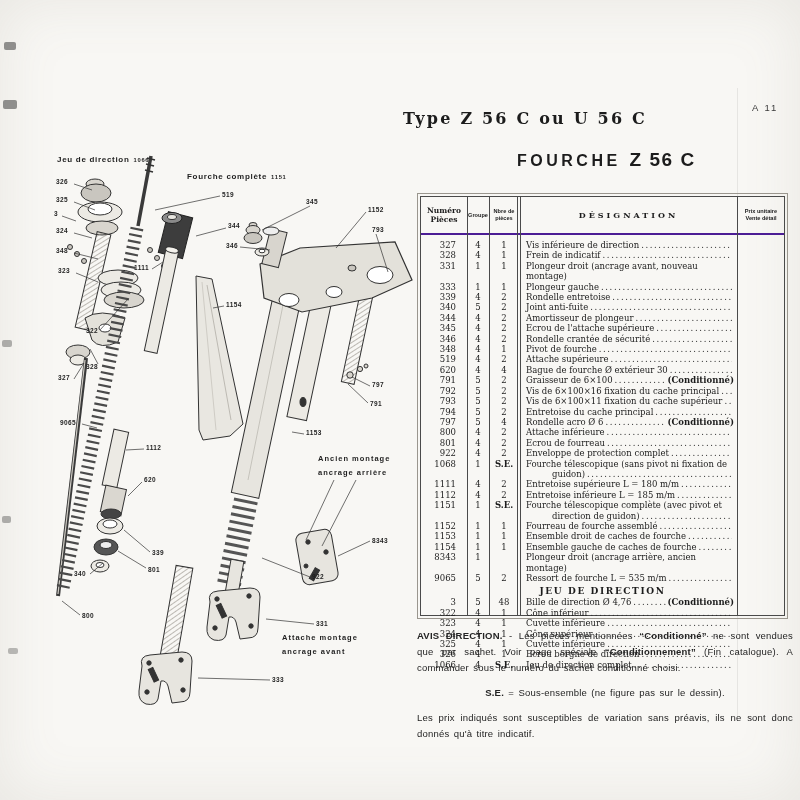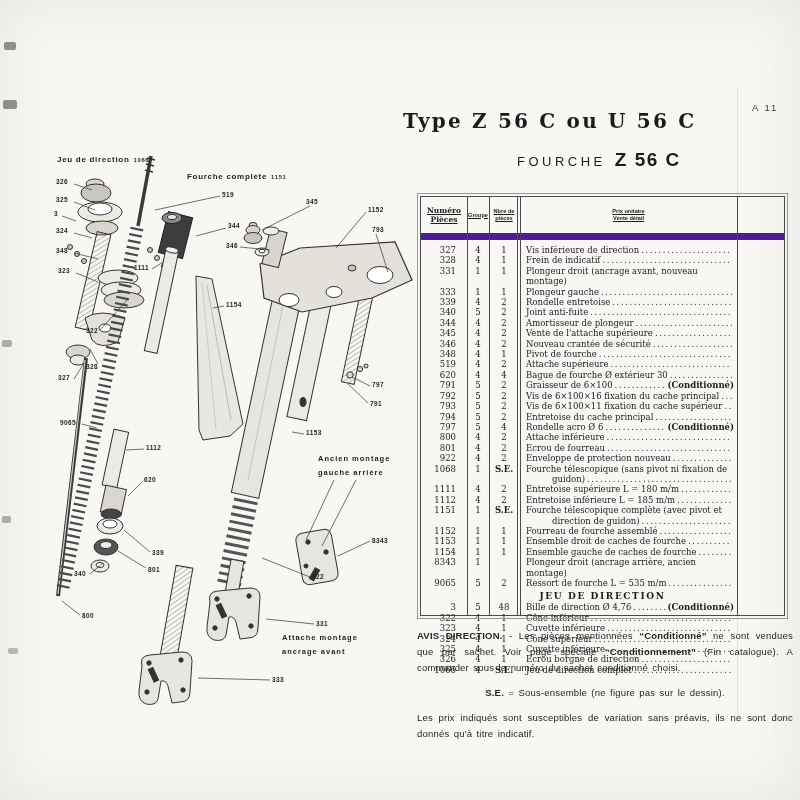--- a/index.html
+++ b/index.html
@@ -1,30 +1,30 @@
 <!DOCTYPE html>
 <html><head>
 <meta charset="utf-8">
 <style>
   html,body{margin:0;padding:0;background:#e9e9e9;}
   .page{position:relative;width:800px;height:800px;background:#f8f7f4;overflow:hidden;
         font-family:"DejaVu Serif",serif;color:#1c1c1c;
         box-shadow:inset 0 0 60px rgba(120,115,100,0.12);}
   
   .brand{position:absolute;left:167px;top:100px;font-size:29px;font-weight:bold;letter-spacing:7px;white-space:nowrap;}
-  .type{position:absolute;left:403px;top:109px;font-size:20px;font-weight:bold;letter-spacing:2.2px;white-space:nowrap;}
+  .type{position:absolute;left:403px;top:109px;font-size:16px;font-weight:bold;letter-spacing:2.2px;white-space:nowrap;}
   .code{position:absolute;left:752px;top:102px;font-family:"Liberation Sans",sans-serif;font-size:9.5px;letter-spacing:2px;color:#3a3a3a;}
   .fourche{position:absolute;left:517px;top:149px;font-family:"Liberation Sans",sans-serif;white-space:nowrap;}
-  .fourche .f1{font-size:13px;font-weight:normal;letter-spacing:3.5px;}
+  .fourche .f1{font-size:16px;font-weight:bold;letter-spacing:3.5px;}
   .fourche .f2{font-size:19px;font-weight:bold;letter-spacing:1.5px;margin-left:9px;}
   
   .tablewrap{position:absolute;left:420px;top:196px;width:363px;height:418px;
              border:1px solid #4a4a4a;outline:1px solid #9a968e;outline-offset:2px;font-size:8.5px;}
   .vline{position:absolute;top:0;bottom:0;width:1px;background:#4a4a4a;}
-  .thead{display:grid;grid-template-columns:46px 22px 30px 1fr 46px;height:36px;border-bottom:7px solid #4c1d95;text-decoration:underline;}
+  .thead{display:grid;grid-template-columns:46px 22px 30px 1fr 46px;height:36px;border-bottom:2px solid #4c1d95;}
   .th{display:flex;flex-direction:column;align-items:center;justify-content:center;line-height:8px;text-align:center;}
   .th.small{font-family:"Liberation Sans",sans-serif;font-size:5.6px;font-weight:bold;line-height:7px;color:#222;}
   .th.serif{font-size:7.5px;font-weight:bold;line-height:9px;}
   .th.desig{font-size:8px;font-weight:bold;letter-spacing:3px;}
   .tbody{padding-top:5px;}
   .row{display:grid;grid-template-columns:46px 22px 30px 1fr 46px;line-height:10.4px;}
   .c1{text-align:right;padding-right:11px;}
   .c2,.c3{text-align:center;}
   .c3.bold{font-weight:bold;}
   .c4{padding-left:7px;padding-right:4px;overflow:hidden;}
@@ -250,41 +250,44 @@
       <div class="dlab" style="left: 372px; top: 226px;">793</div>
       <div class="dlab" style="left: 372px; top: 381px;">797</div>
       <div class="dlab" style="left: 370px; top: 400px;">791</div>
       <div class="dlab" style="left: 306px; top: 429px;">1153</div>
       <div class="dlab" style="left: 372px; top: 537px;">8343</div>
       <div class="dlab" style="left: 312px; top: 573px;">922</div>
       <div class="dlab" style="left: 316px; top: 620px;">331</div>
       <div class="dlab" style="left: 272px; top: 676px;">333</div>
       <div class="dlab note" style="left: 318px; top: 455px;">
         <div>Ancien montage</div>
-        <div>gauche arrière</div>
+        <div>ancrage arrière</div>
       </div>
       <div class="dlab note" style="left: 282px; top: 634px;">
         <div>Attache montage</div>
         <div>ancrage  avant</div>
       </div>
     </div>
 
   <div class="tablewrap">
     <div class="thead">
       <div class="th serif">
         <div>Numéro</div>
           <div>Pièces</div>
       </div>
       <div class="th small">
         <div>Groupe</div>
       </div>
       <div class="th small">
         <div>Nbre de</div>
           <div>pièces</div>
       </div>
+      <div class="th desig">
+        <div>DÉSIGNATION</div>
+      </div>
       <div class="th small">
         <div>Prix unitaire</div>
           <div>Vente détail</div>
       </div>
     </div>
     <div class="tbody">
         <div class="row">
           <span class="c1">327</span>
           <span class="c2">4</span>
           <span class="c3">1</span>
@@ -367,33 +370,33 @@
             </span>
           </span>
           <span class="c5"></span>
         </div>
         <div class="row">
           <span class="c1">345</span>
           <span class="c2">4</span>
           <span class="c3">2</span>
           <span class="c4">
             <span class="dline">
-              <span class="txt">Vente de l'attache supérieure</span>
+              <span class="txt">Ecrou de l'attache supérieure</span>
               <span class="dots">................................................................................................................................................................</span>
             </span>
           </span>
           <span class="c5"></span>
         </div>
         <div class="row">
           <span class="c1">346</span>
           <span class="c2">4</span>
           <span class="c3">2</span>
           <span class="c4">
             <span class="dline">
-              <span class="txt">Nouveau crantée de sécurité</span>
+              <span class="txt">Rondelle crantée de sécurité</span>
               <span class="dots">................................................................................................................................................................</span>
             </span>
           </span>
           <span class="c5"></span>
         </div>
         <div class="row">
           <span class="c1">348</span>
           <span class="c2">4</span>
           <span class="c3">1</span>
           <span class="c4">
@@ -513,21 +516,21 @@
             </span>
           </span>
           <span class="c5"></span>
         </div>
         <div class="row">
           <span class="c1">922</span>
           <span class="c2">4</span>
           <span class="c3">2</span>
           <span class="c4">
             <span class="dline">
-              <span class="txt">Enveloppe de protection nouveau</span>
+              <span class="txt">Enveloppe de protection complet</span>
               <span class="dots">................................................................................................................................................................</span>
             </span>
           </span>
           <span class="c5"></span>
         </div>
         <div class="row">
           <span class="c1">1068</span>
           <span class="c2">1</span>
           <span class="c3 bold">S.E.</span>
           <span class="c4">

